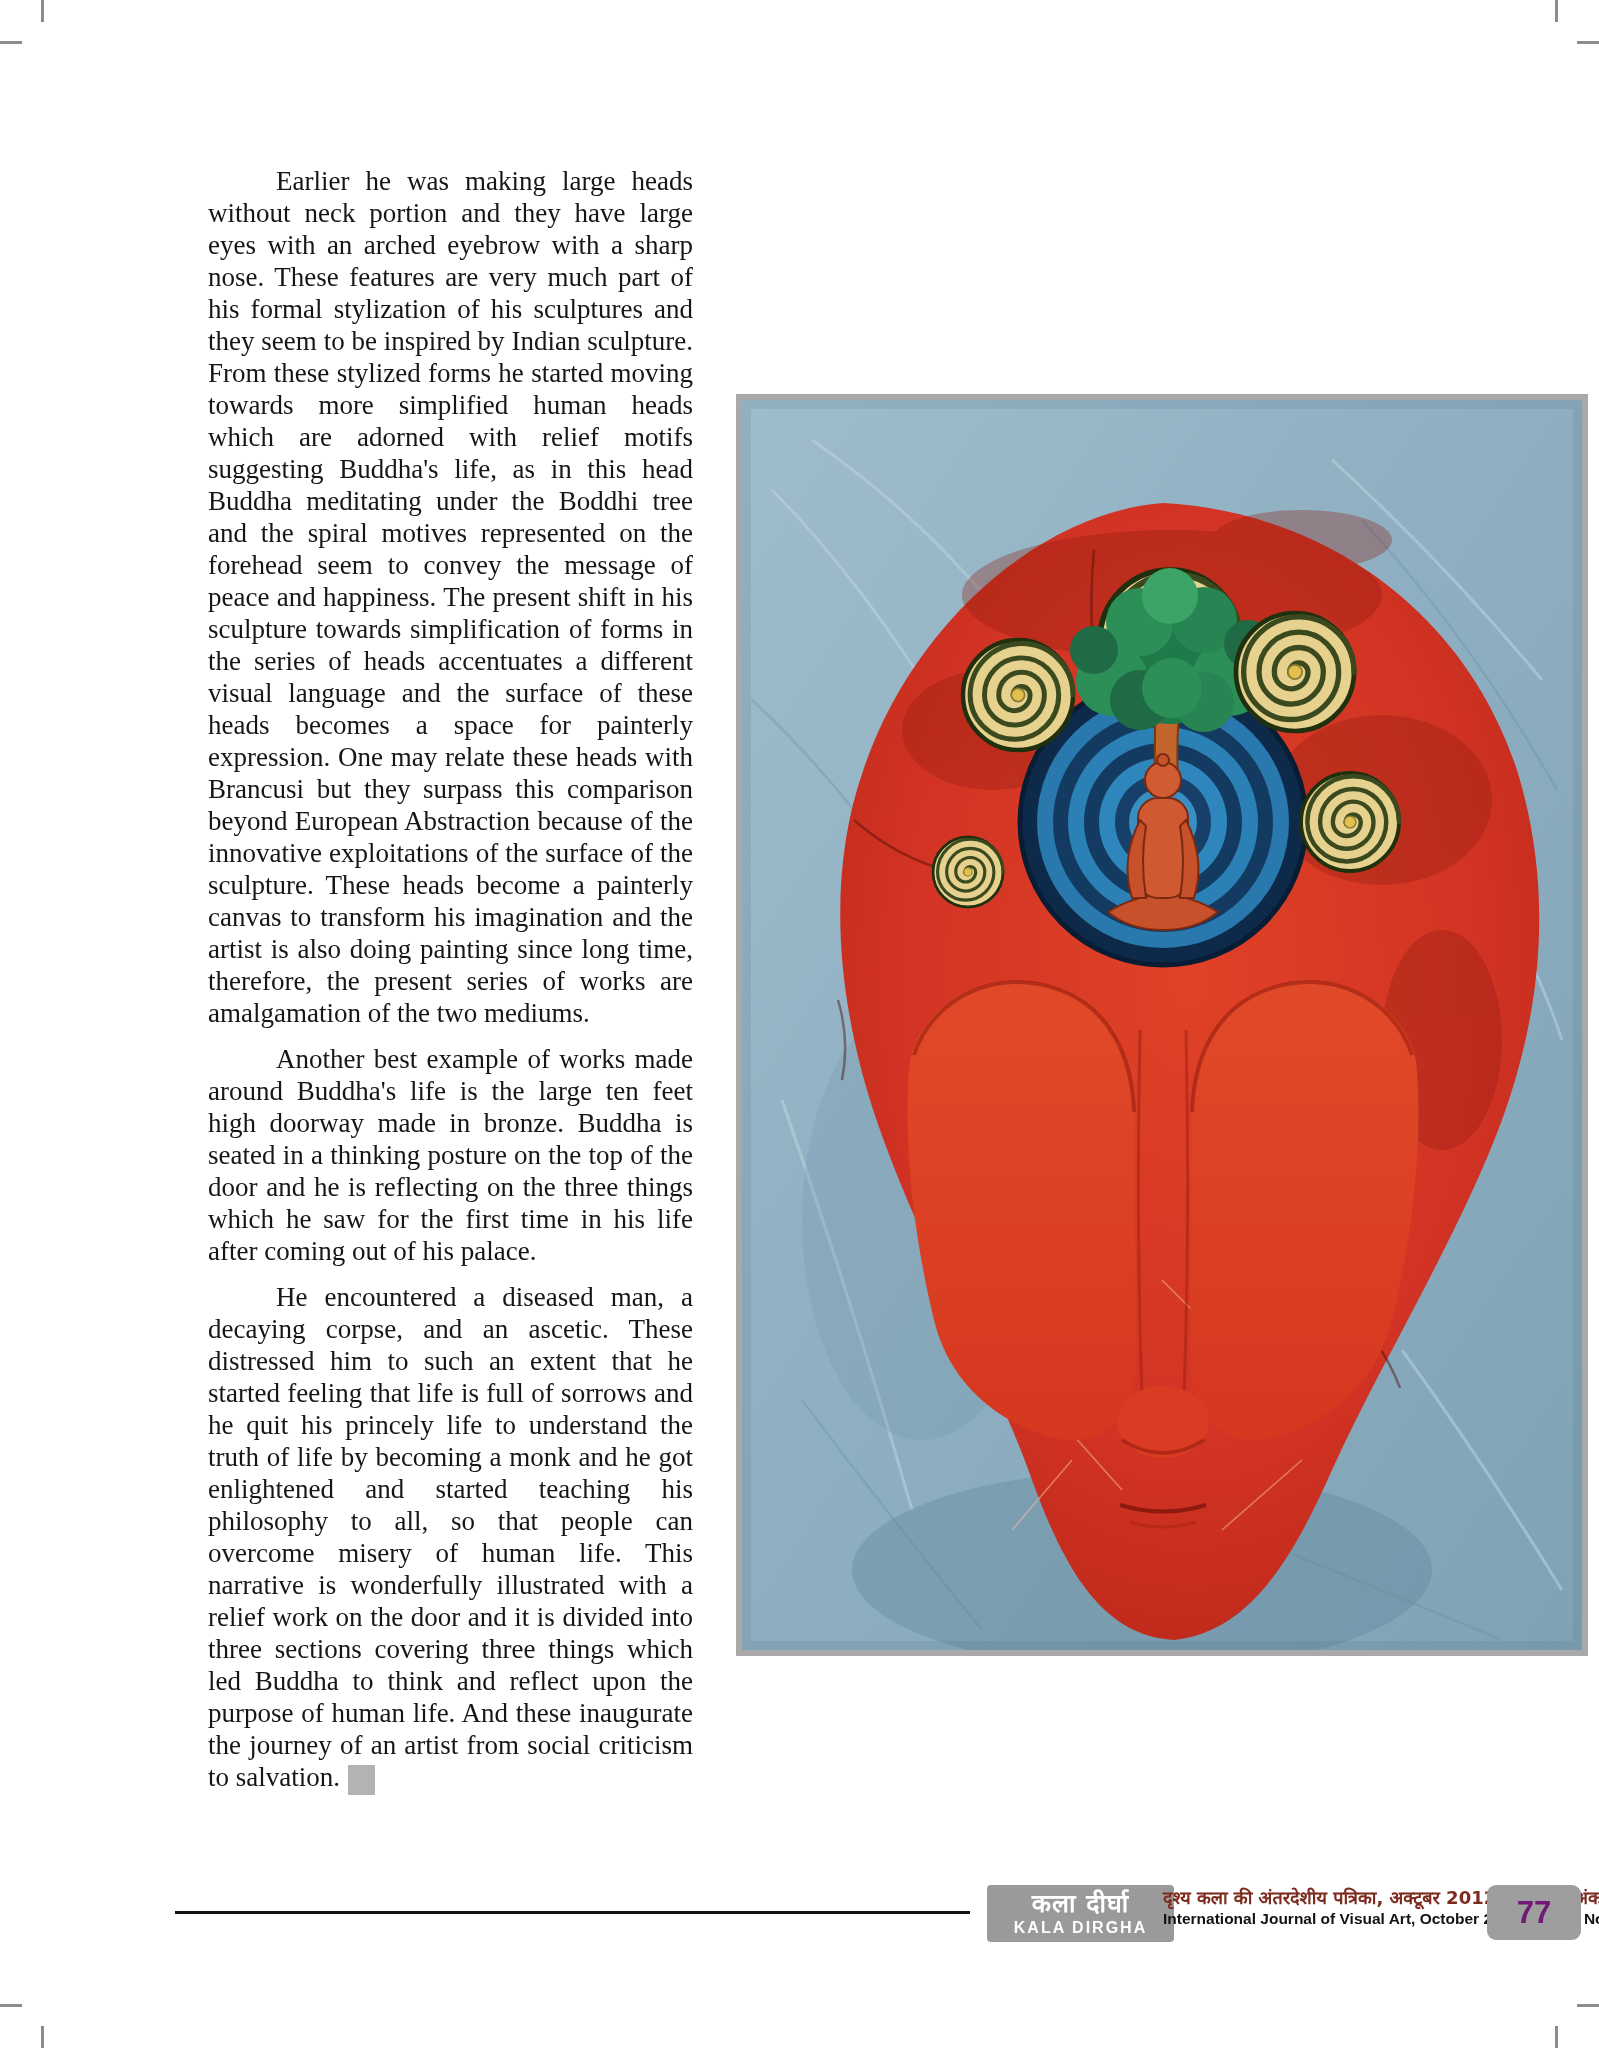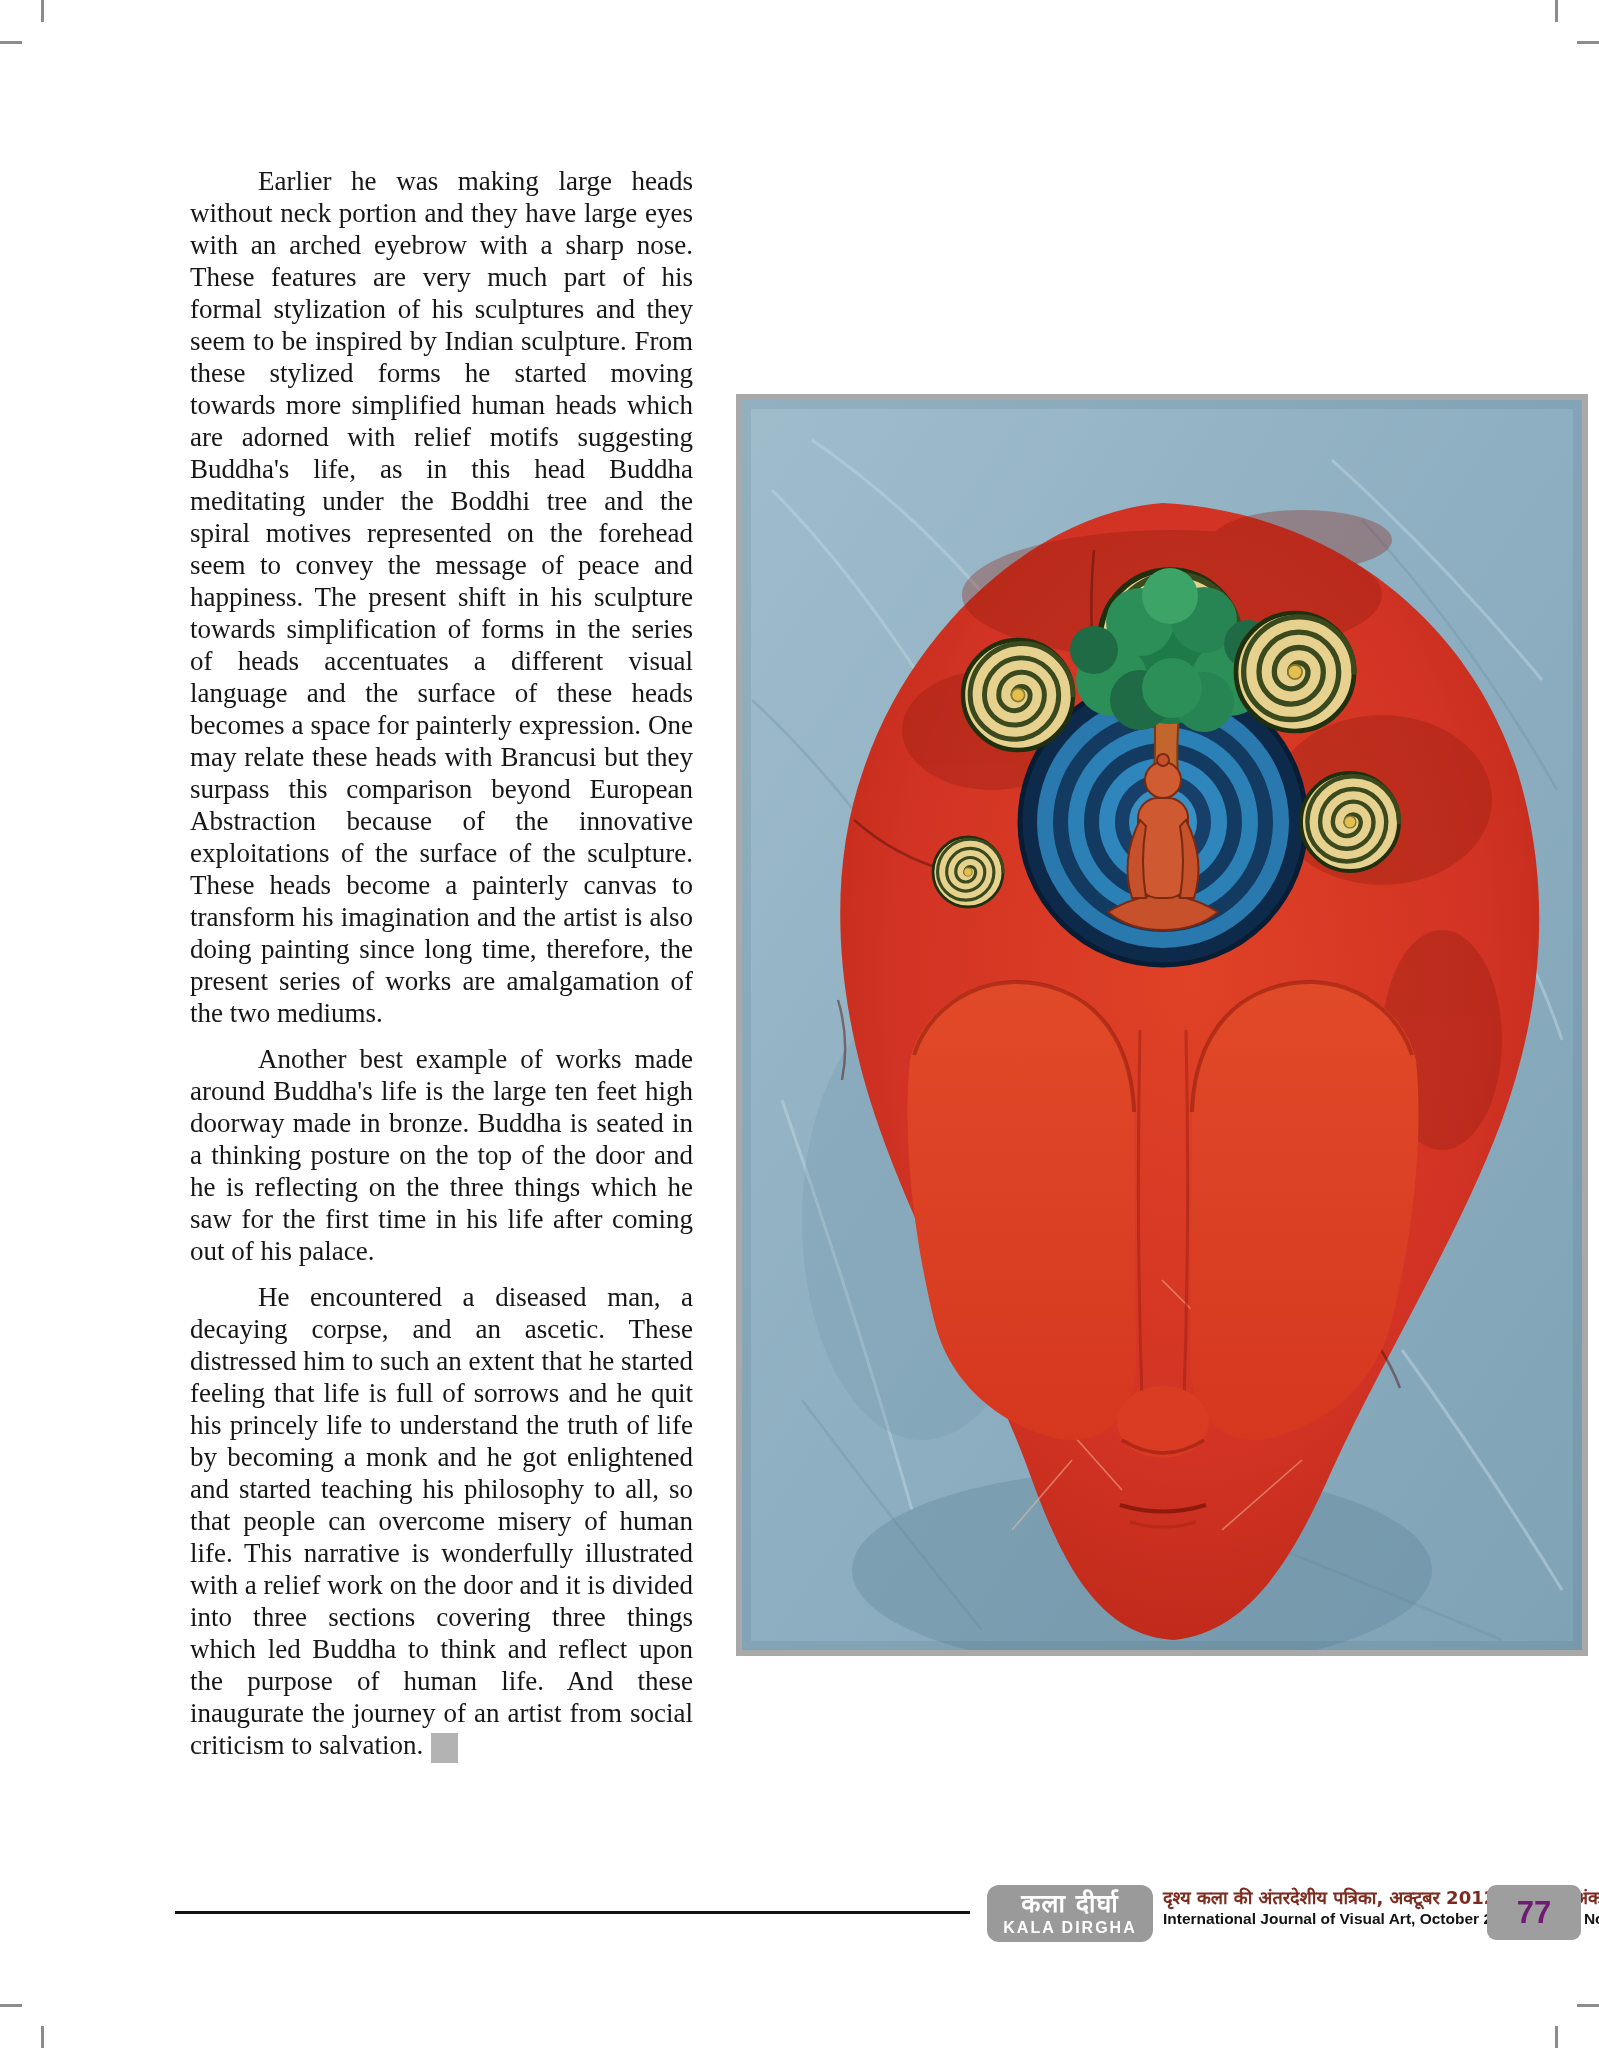--- a/index.html
+++ b/index.html
@@ -10,42 +10,42 @@
   
   .cropmark{position:absolute;background:#8c8c8c;}
   .cm-v{width:3px;height:22px;}
   .cm-h{width:22px;height:3px;}
 
   
   .text-col{
     position:absolute;left:190px;top:165px;width:503px;
     color:#161616;font-size:27px;line-height:32px;text-align:justify;
   }
-  .text-col p{margin:0 0 0 0;padding:0;text-indent:68px;}
+  .text-col p{margin:0 0 0 18px;padding:0;text-indent:68px;}
   .text-col p + p{margin-top:14px;}
   .kd-mark{
     display:inline-block;width:27px;height:30px;margin-left:8px;
     background:#b3b3b3;color:#ffffff;font-family:"Liberation Sans",sans-serif;
     font-weight:bold;font-size:13px;line-height:15px;text-align:center;
     vertical-align:-6px;letter-spacing:0;
   }
   .kd-mark span{display:block;}
 
   
   .photo{
     position:absolute;left:736px;top:394px;width:840px;height:1250px;
     border:6px solid #a9a9a9;background:#93b3c4;
   }
   .photo svg{display:block;}
 
   
   .footer-rule{position:absolute;left:175px;top:1911px;width:795px;height:3px;background:#121212;}
   .logo-box{
-    position:absolute;left:987px;top:1885px;width:166px;height:57px;
-    background:#9a9a9a;border-radius:12px;color:#ffffff;text-align:center;
+    position:absolute;left:987px;top:1885px;width:187px;height:57px;
+    background:#9a9a9a;border-radius:4px;color:#ffffff;text-align:center;
     font-family:"DejaVu Sans",sans-serif;font-weight:bold;
     display:flex;flex-direction:column;justify-content:center;gap:1px;
   }
   .logo-hindi{font-size:25px;line-height:26px;letter-spacing:1px;}
   .logo-latin{font-size:16px;line-height:19px;letter-spacing:2px;font-family:"Liberation Sans",sans-serif;}
   .tagline{
     position:absolute;left:1163px;top:1887px;width:320px;
     font-family:"DejaVu Sans",sans-serif;
   }
   .tagline-hindi{color:#7c2b1e;font-size:18px;line-height:22px;font-weight:bold;white-space:nowrap;}

